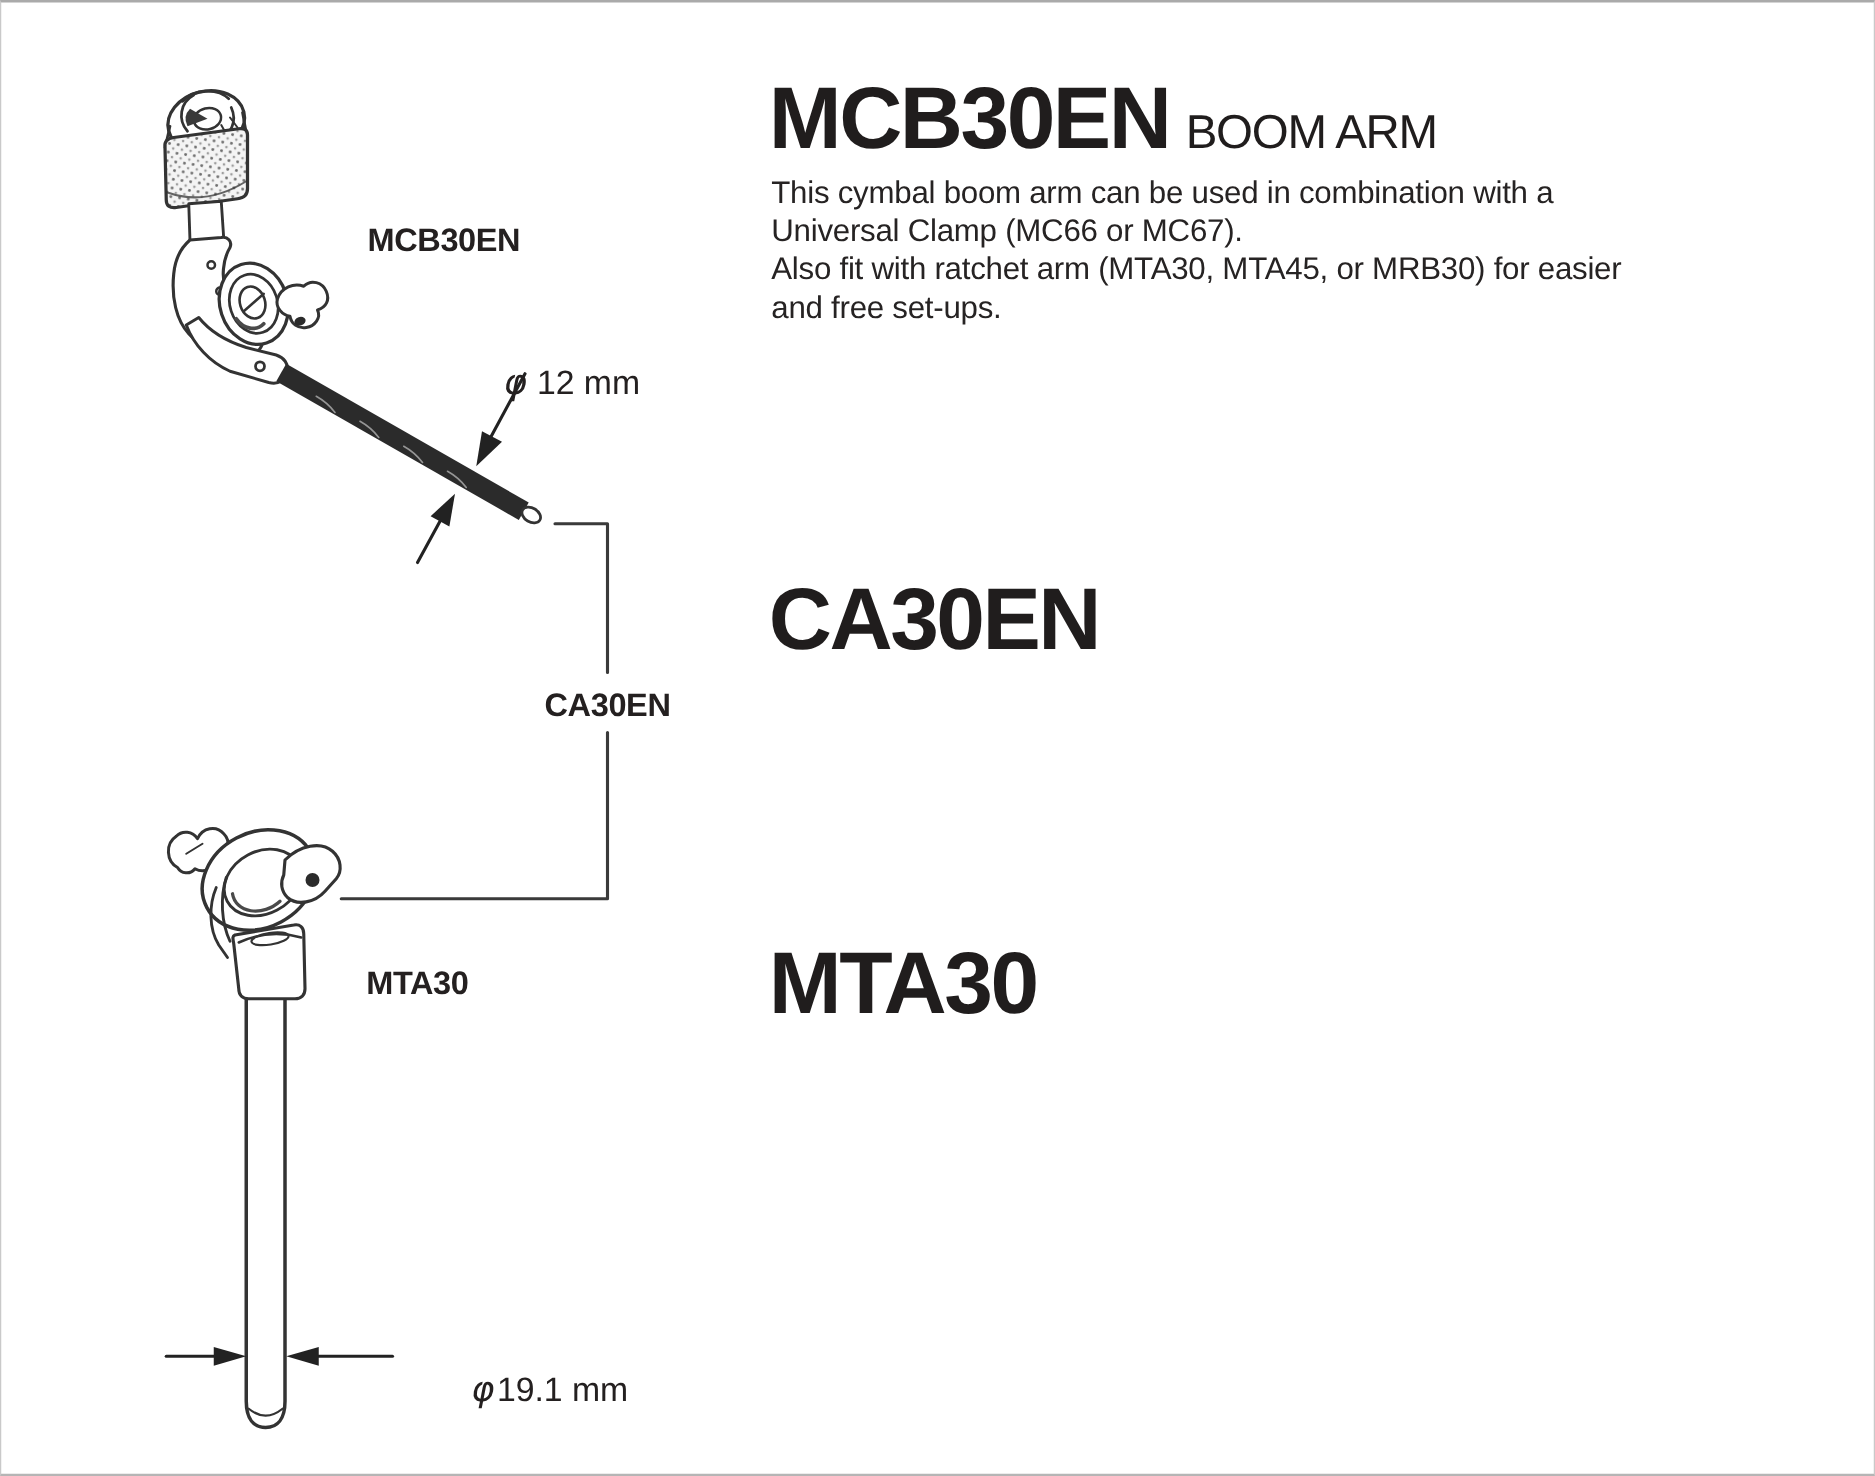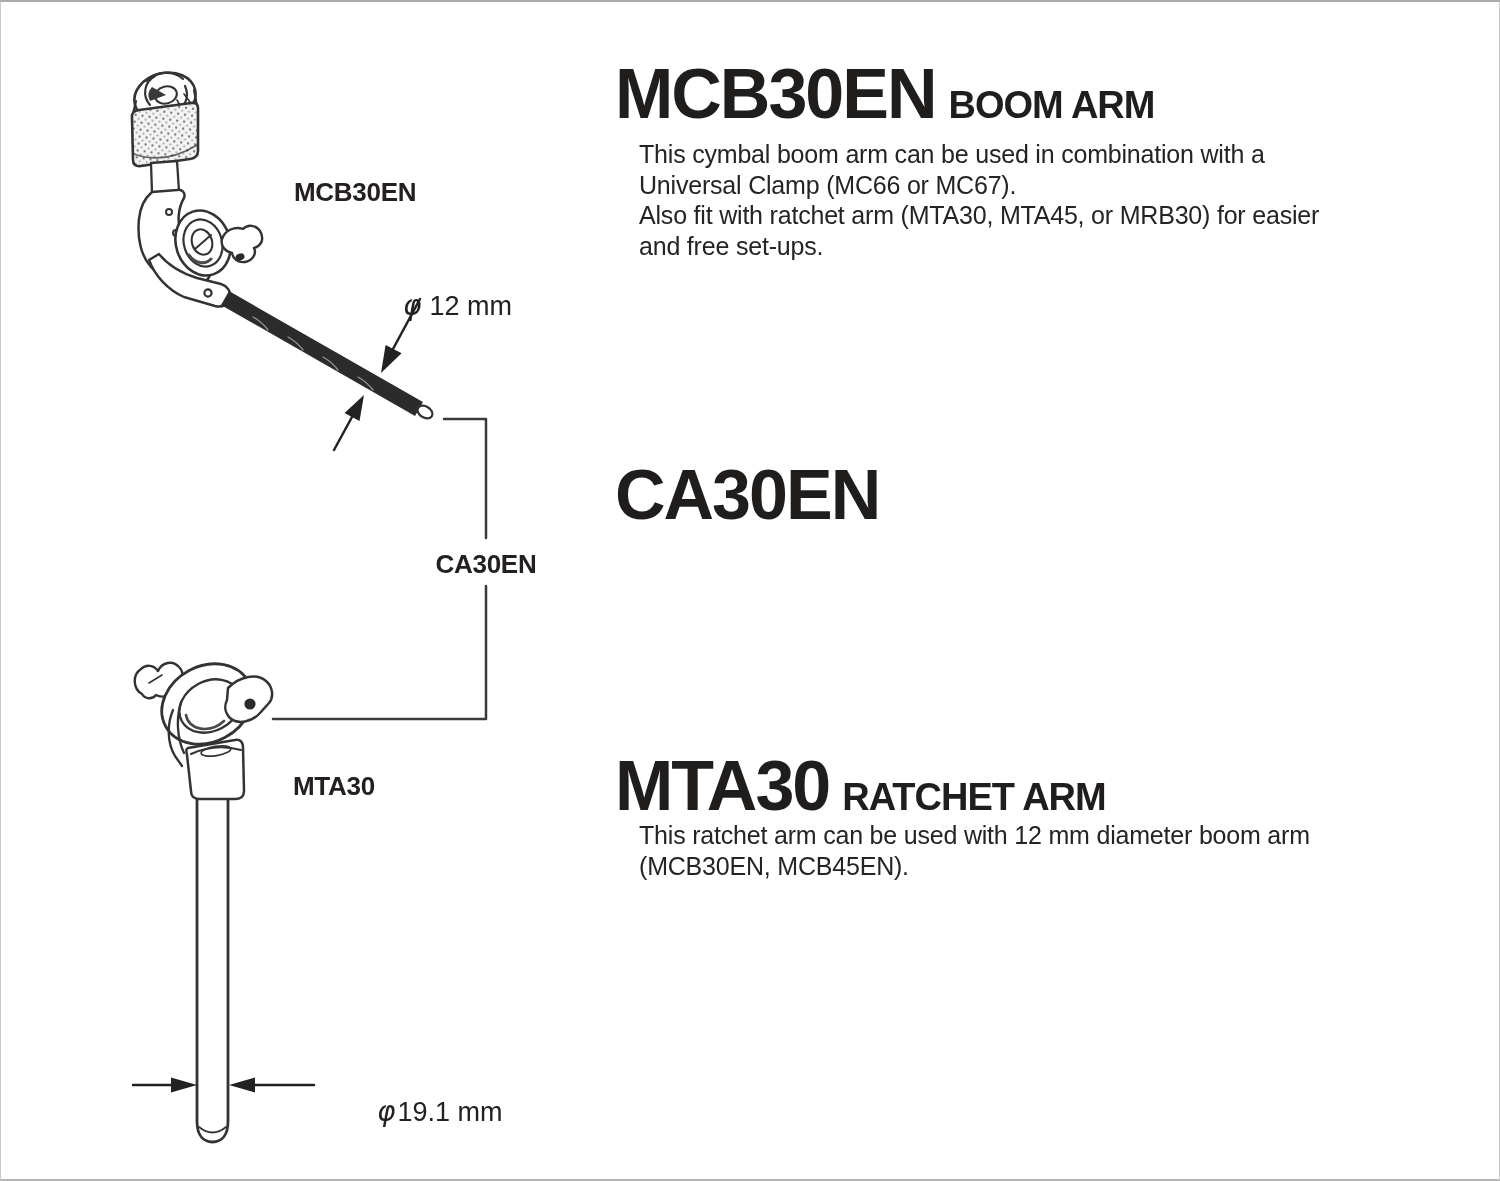--- a/index.html
+++ b/index.html
@@ -30,25 +30,25 @@
   .dim .phi{font-style:italic;font-family:"DejaVu Sans",sans-serif;font-size:28px;}
   .dim .dim-value{display:inline-block;}
   .center-on{transform:translateX(-50%);}
   
   .heading{
     position:absolute;left:614px;
     display:flex;align-items:baseline;gap:13px;
     white-space:nowrap;line-height:1;color:#201d1d;
   }
   .model{font-size:70px;font-weight:bold;letter-spacing:-2px;}
-  .type{font-size:38px;font-weight:bold;letter-spacing:-1px;}
+  .type{font-size:38px;font-weight:normal;letter-spacing:-1px;}
   .desc{
     position:absolute;left:616px;
     font-size:25px;line-height:30.6px;letter-spacing:-0.2px;
-    white-space:pre-line;color:#262323;margin-left:22px;
+    white-space:pre-line;color:#262323;
   }
 </style>
 </head>
 <body>
 
 <div class="page">
 
   <svg class="art" width="560" height="1181" viewBox="0 0 560 1181" fill="none" stroke-linecap="round" stroke-linejoin="round">
     <defs>
       <pattern id="knurl" width="7" height="7" patternUnits="userSpaceOnUse" patternTransform="rotate(8)">
@@ -183,18 +183,15 @@
 Universal Clamp (MC66 or MC67).
 Also fit with ratchet arm (MTA30, MTA45, or MRB30) for easier
 and free set-ups.</div>
 
   <div class="heading" style="top:458px;">
     <span class="model">CA30EN</span>
   </div>
 
   <div class="heading" style="top:749px;">
     <span class="model">MTA30</span>
-    <span class="type">RATCHET ARM</span>
   </div>
-  <div class="desc" style="top:818px;">This ratchet arm can be used with 12 mm diameter boom arm
-(MCB30EN, MCB45EN).</div>
 
 </div>
 
 </body></html>

